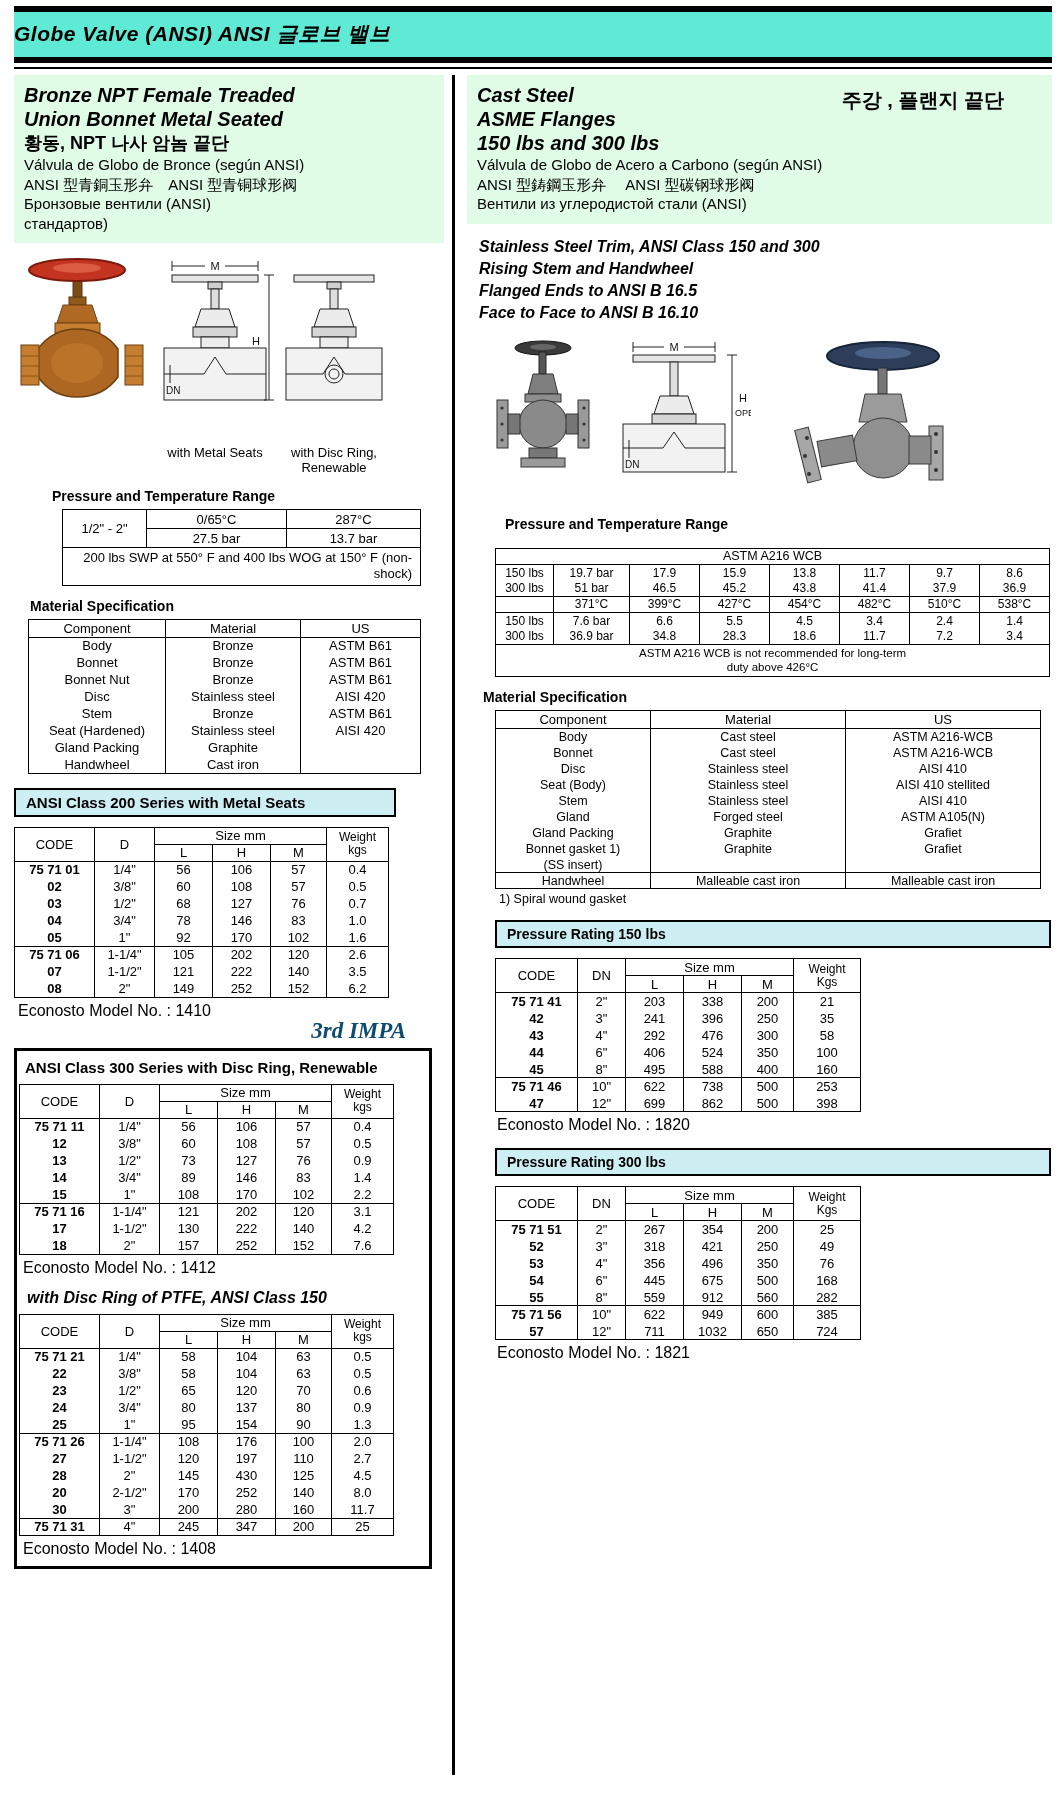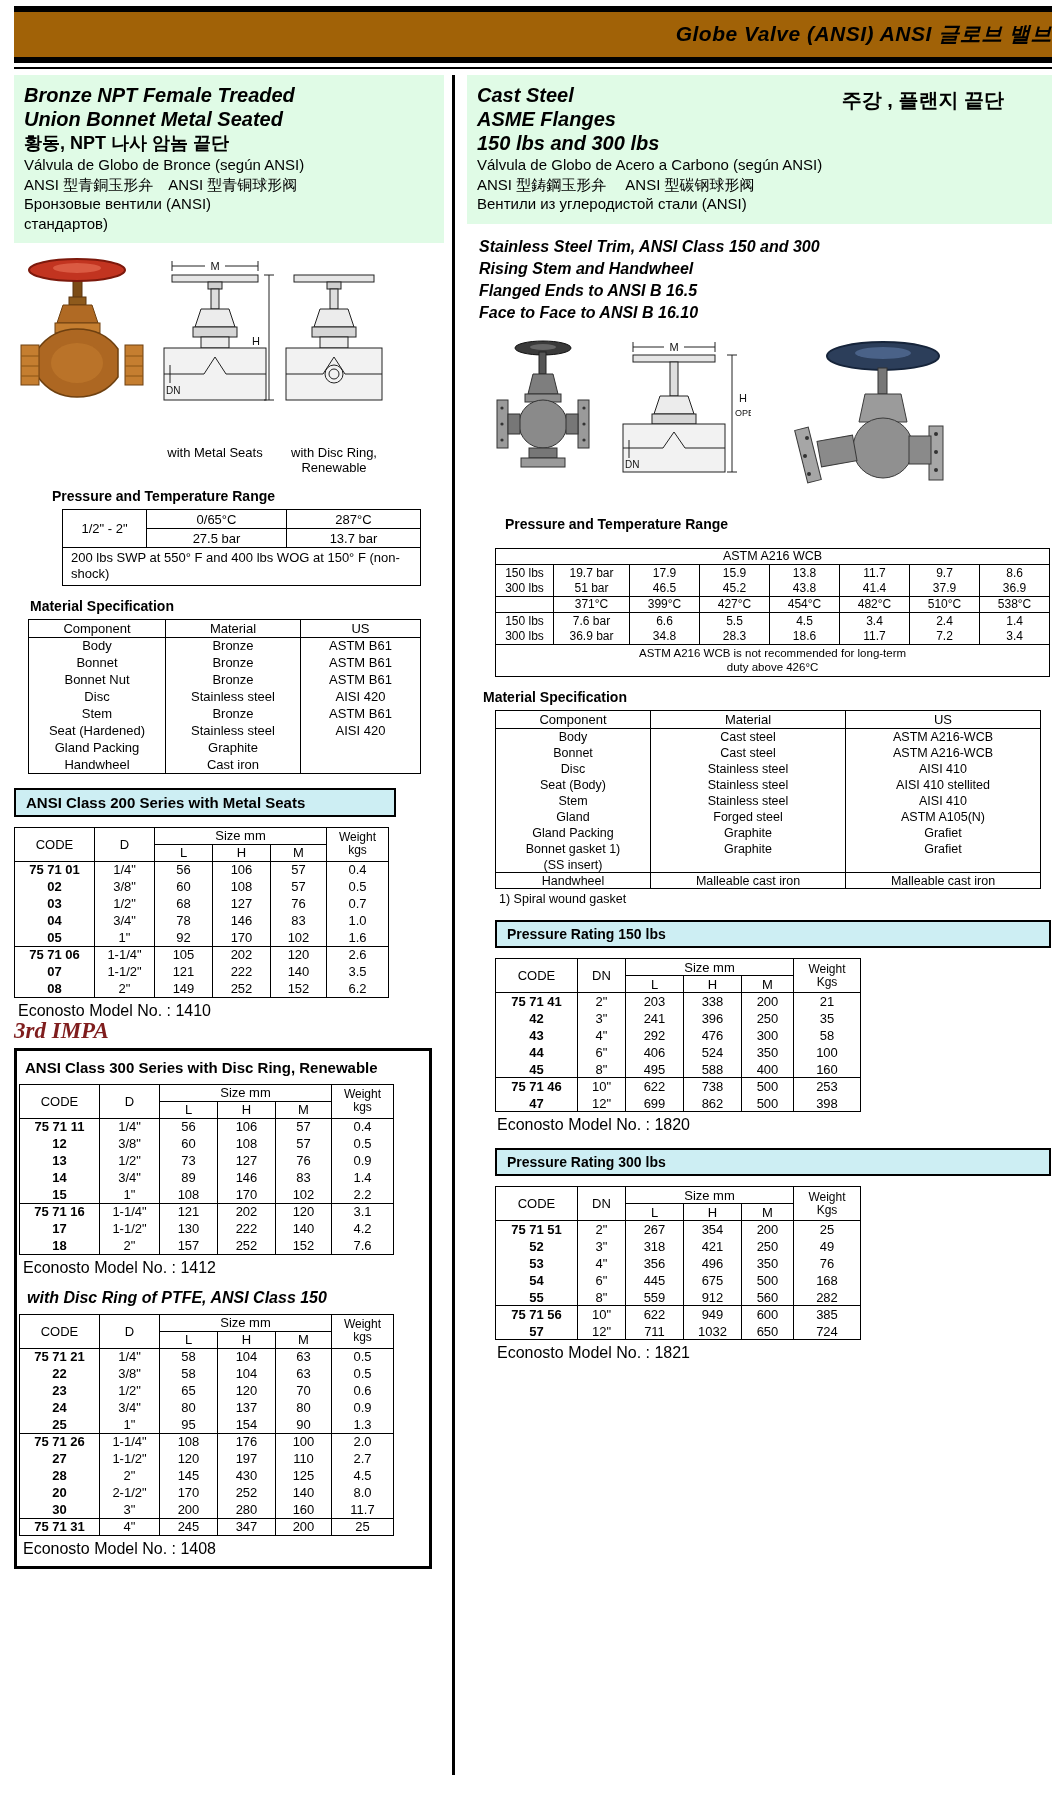--- a/index.html
+++ b/index.html
@@ -6,21 +6,21 @@
   html,body { background:#ffffff; }
   body {
     width:1064px; height:1800px; overflow:hidden;
     font-family:"Liberation Sans", sans-serif; color:#000;
   }
   .page { width:1064px; height:1800px; padding:6px 12px 0 14px; overflow:hidden; }
 
   
   .banner {
     border-top:6px solid #000; border-bottom:6px solid #000;
-    background:#a16207; text-align:right; padding:8px 0 9px;
+    background:#5eead4; text-align:left; padding:8px 0 9px;
   }
   .banner-title { font-size:21px; font-weight:bold; font-style:italic; letter-spacing:0.5px; }
   .banner-rule { height:2px; background:#000; margin-top:4px; }
 
   
   .columns { display:flex; margin-top:6px; align-items:stretch; min-height:1700px; }
   .col-left { width:430px; flex:0 0 430px; }
   .divider { width:3px; background:#000; margin:0 8px; }
   .col-right { flex:1; padding-left:4px; }
 
@@ -44,23 +44,23 @@
 
   
   .sec-title { font-weight:bold; font-size:14px; margin:12px 0 5px 0; }
   .st-ind-a { margin-left:38px; }
   .st-ind-b { margin-left:16px; }
   .st-ind-c { margin-left:38px; }
   .st-ind-d { margin-left:16px; }
   .econosto { font-size:16px; margin:4px 0 0 4px; }
   .footnote { font-size:12.5px; margin:3px 0 0 32px; }
   .impa {
-    text-align:left; margin:-2px 38px 4px 0;
+    text-align:right; margin:-2px 38px 4px 0;
     font-family:"Liberation Serif", serif; font-style:italic; font-weight:bold;
-    font-size:23px; color:#7f1d1d;
+    font-size:23px; color:#0c4a6e;
   }
 
   
   .hl-box {
     border:2px solid #000; background:#cdeef3; font-weight:bold;
     padding:4px 10px; margin:14px 0 10px;
   }
   .hl-left { width:382px; font-size:15px; }
   .hl-right { width:556px; margin-left:28px; font-size:14px; }
 
@@ -69,21 +69,21 @@
   .box-title { font-weight:bold; font-size:15px; margin:0 0 8px 6px; }
   .ptfe-title { font-weight:bold; font-style:italic; font-size:16px; margin:12px 0 7px 8px; }
 
   
   table { border-collapse:collapse; table-layout:fixed; }
   th { font-weight:normal; }
 
   
   .pt-table { margin-left:48px; width:358px; }
   .pt-table td { border:1px solid #000; text-align:center; font-size:13px; height:19px; padding:0 4px; }
-  .pt-table .note-cell { text-align:left; padding:2px 8px; height:auto; line-height:1.25; }
+  .pt-table .note-cell { text-align:right; padding:2px 8px; height:auto; line-height:1.25; }
 
   
   .mat-table th, .mat-table td { border-left:1px solid #000; border-right:1px solid #000; font-size:13px; padding:0 8px; }
   .mat-table thead th { border-top:1px solid #000; border-bottom:1px solid #000; text-align:center; height:18px; }
   .mat-table { border-bottom:1px solid #000; }
   .mat-table td { text-align:center; height:17px; }
   .mat-left { margin-left:14px; width:392px; }
   .mat-right { margin-left:28px; width:545px; }
   .mat-right td { height:16px; font-size:12.5px; }
   .mat-table tbody tr.group-start td { border-top:1px solid #000; }

